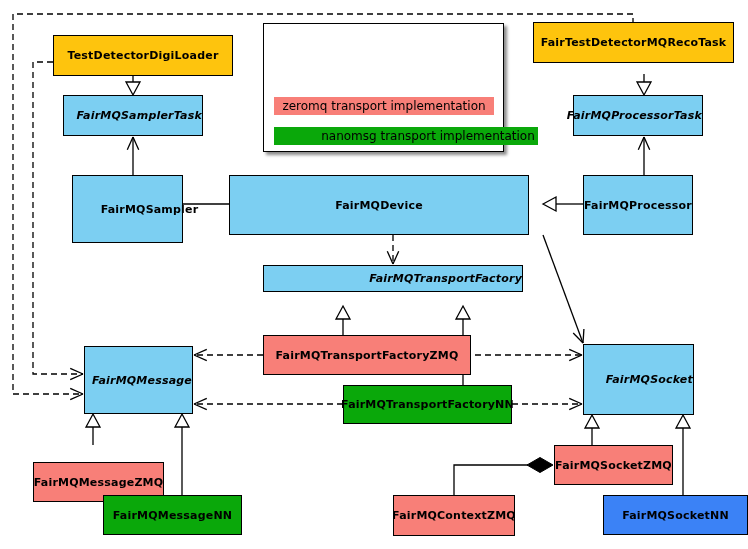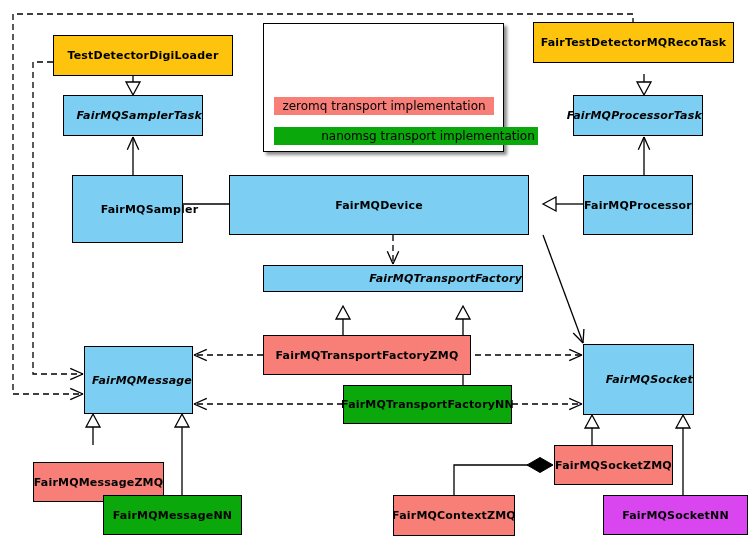--- a/index.html
+++ b/index.html
@@ -164,21 +164,21 @@
       </div>
       <div class="node" style="left: 33px; top: 445px; width: 131px; height: 40px; background: rgb(248, 127, 120); margin-top: 17px;">
         <span>FairMQMessageZMQ</span>
       </div>
       <div class="node" style="left: 103px; top: 495px; width: 139px; height: 40px; background: rgb(10, 168, 10);">
         <span>FairMQMessageNN</span>
       </div>
       <div class="node" style="left: 554px; top: 445px; width: 119px; height: 40px; background: rgb(248, 127, 120);">
         <span>FairMQSocketZMQ</span>
       </div>
-      <div class="node" style="left: 603px; top: 495px; width: 145px; height: 40px; background: #d946ef;">
+      <div class="node" style="left: 603px; top: 495px; width: 145px; height: 40px; background: #3b82f6;">
         <span>FairMQSocketNN</span>
       </div>
       <div class="node" style="left: 393px; top: 495px; width: 122px; height: 41px; background: rgb(248, 127, 120);">
         <span>FairMQContextZMQ</span>
       </div>
     </div>
   <div id="legend">
       <div class="legend-row" style="top: 73px; background: rgb(248, 127, 120);">
         <span>zeromq transport implementation</span>
       </div>

